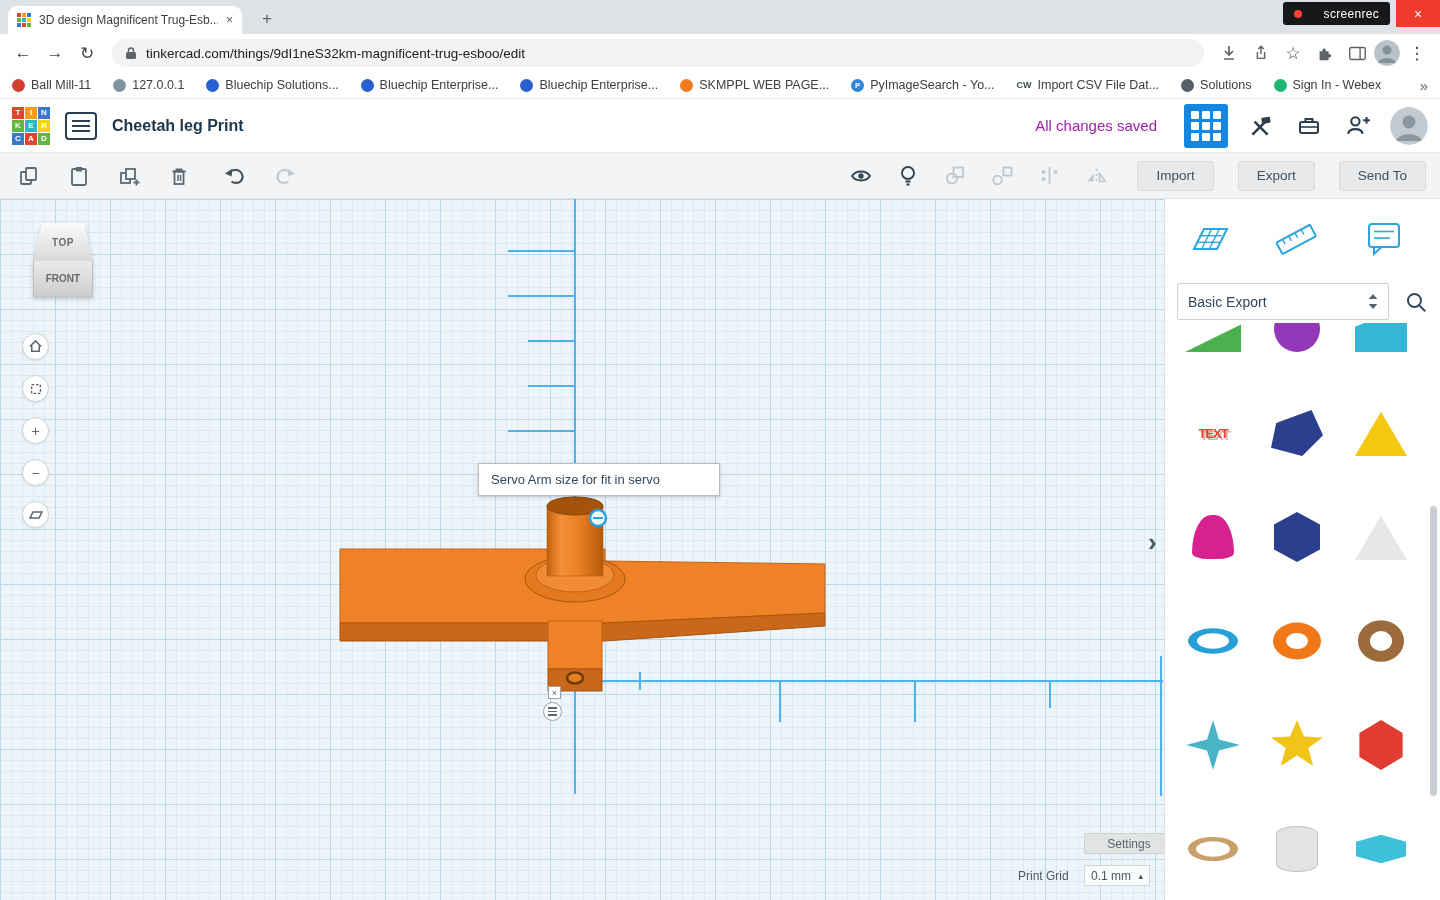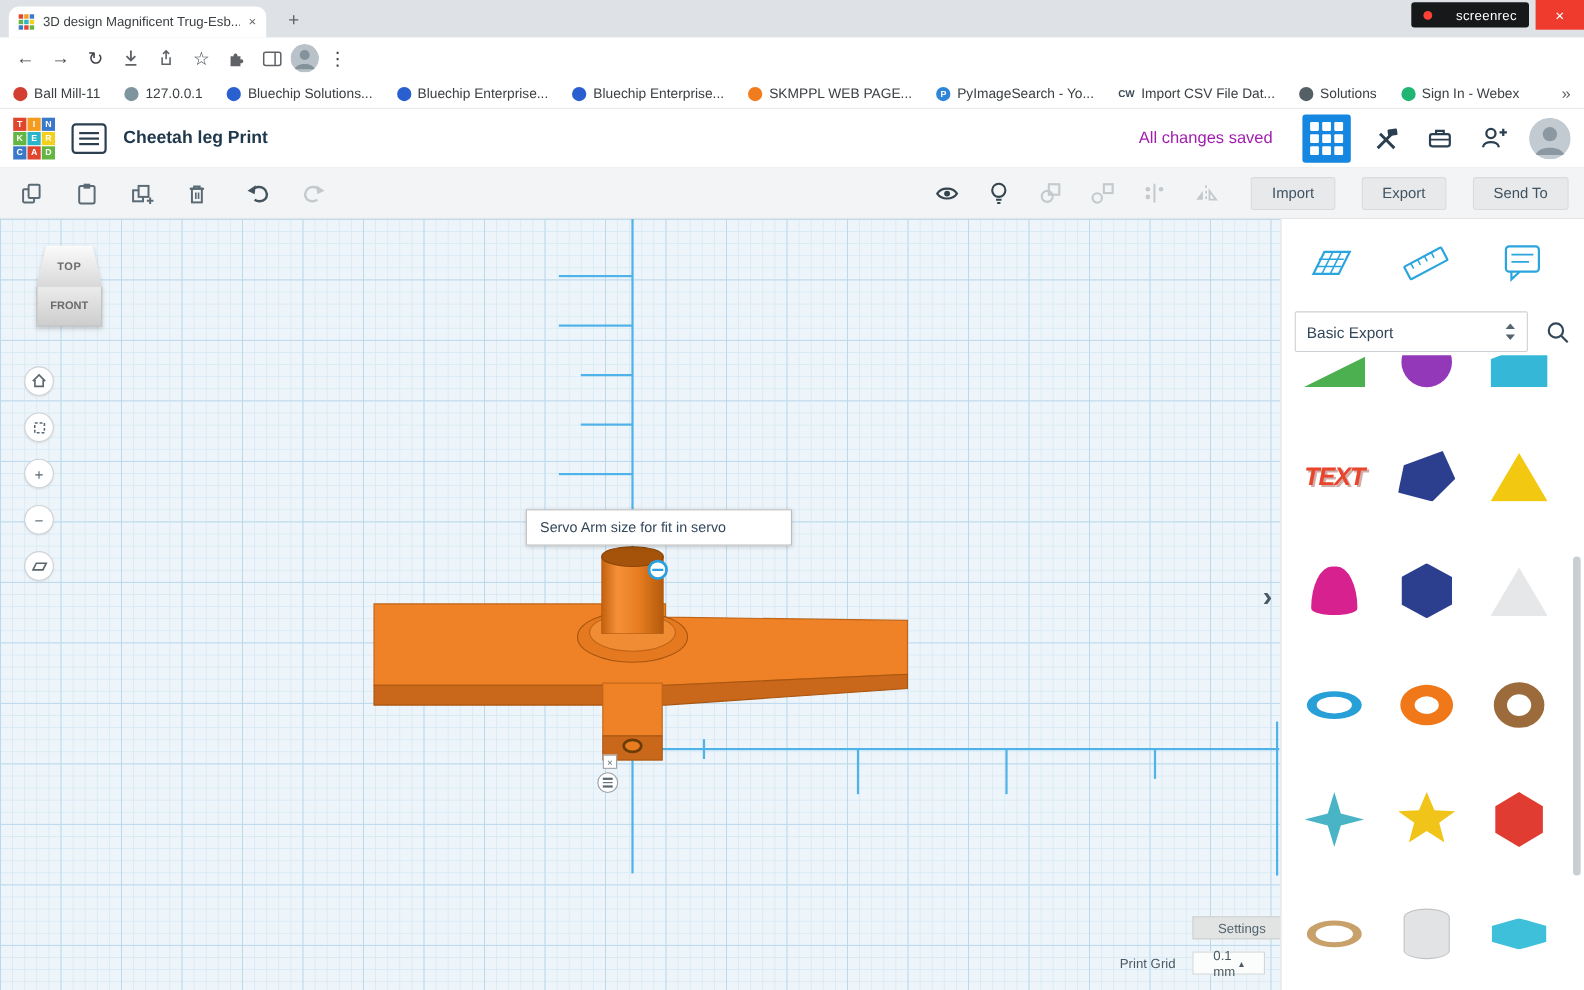--- a/index.html
+++ b/index.html
@@ -69,39 +69,39 @@
   .ruler{position:absolute;background:#4fb2e8}
 
   .tooltip{position:absolute;left:478px;top:264px;width:242px;height:33px;background:#fff;border:1px solid #bdbdbd;box-shadow:0 1px 4px rgba(0,0,0,.18);display:flex;align-items:center;padding:0 12px;font-size:13px;color:#33475b}
 
   .h-close{position:absolute;left:548px;top:487px;width:13px;height:13px;background:#fff;border:1px solid #9aa2a8;display:flex;align-items:center;justify-content:center;font-size:9px;color:#5b6770}
   .h-menu{position:absolute;left:543px;top:503px;width:19px;height:19px;background:#fff;border:1px solid #9aa2a8;border-radius:50%;display:flex;flex-direction:column;align-items:center;justify-content:center;gap:2px}
   .h-menu div{width:9px;height:1.5px;background:#5b6770}
 
   .settings-btn{position:absolute;left:1084px;top:634px;width:90px;height:21px;background:#e2e4e4;border:1px solid #cdd1d3;font-size:12px;color:#55656f;display:flex;align-items:center;justify-content:center}
   .snap-label{position:absolute;left:1018px;top:670px;font-size:12px;color:#4a5a64}
-  .snap-select{position:absolute;left:1084px;top:666px;width:66px;height:21px;background:#fbfcfc;border:1px solid #d3d7d9;display:flex;align-items:center;justify-content:space-between;padding:0 18px;font-size:12px;color:#4a5a64}
+  .snap-select{position:absolute;left:1084px;top:666px;width:66px;height:21px;background:#fbfcfc;border:1px solid #d3d7d9;display:flex;align-items:center;justify-content:space-between;padding:0 6px;font-size:12px;color:#4a5a64}
   .collapse{position:absolute;left:1148px;top:328px;font-size:26px;font-weight:bold;color:#4a5a64}
 
   
   .panel{position:relative;width:276px;height:702px;background:#fff;border-left:1px solid #dadedf}
   .panel-tools{position:absolute;left:0;right:12px;top:10px;height:60px;display:flex;justify-content:space-around;align-items:center}
   .ptool{width:56px;height:52px;display:flex;align-items:center;justify-content:center}
   .cat-select{position:absolute;left:12px;top:84px;width:212px;height:37px;background:#fff;border:1px solid #ccd1d5;border-radius:2px;display:flex;align-items:center;justify-content:space-between;padding:0 10px;font-size:14px;color:#33475b}
   .search-btn{position:absolute;left:234px;top:86px;width:34px;height:34px;display:flex;align-items:center;justify-content:center}
   .shape-viewport{position:absolute;left:0;right:12px;top:124px;bottom:0;overflow:hidden}
   .shape-grid{display:grid;grid-template-columns:repeat(3,84px);grid-auto-rows:104px;align-items:start;justify-items:center;padding-left:6px;margin-top:-26px}
   .shape-cell{height:64px;width:84px;display:flex;align-items:center;justify-content:center}
   .panel-scroll{position:absolute;right:3px;top:307px;width:7px;height:290px;background:#c9ced3;border-radius:4px}
 
   .shape{width:52px;height:46px;background-image:linear-gradient(140deg,rgba(255,255,255,.38),rgba(255,255,255,0) 42%,rgba(0,0,0,.20))}
   .shape-wedge{width:56px;clip-path:polygon(0 100%,100% 40%,100% 100%)}
   .shape-circle{width:46px;height:46px;border-radius:50%}
   .shape-slant{clip-path:polygon(100% 0,100% 100%,0 100%,0 45%)}
-  .shape-text{background:none!important;display:flex;align-items:center;justify-content:center;font-style:italic;font-weight:bold;font-size:23px;letter-spacing:-1px;text-shadow:2px 2px 0 rgba(120,20,10,.35)}
+  .shape-text{background:none!important;display:flex;align-items:center;justify-content:center;font-weight:bold;font-size:13px;letter-spacing:-1px;text-shadow:2px 2px 0 rgba(120,20,10,.35)}
   .shape-poly{clip-path:polygon(10% 28%,78% 0,100% 55%,60% 100%,0 82%)}
   .shape-triangle{clip-path:polygon(50% 4%,100% 100%,0 100%)}
   .shape-dome{width:42px;height:44px;border-radius:50% 50% 44% 44% / 95% 95% 16% 16%}
   .shape-hexprism{width:46px;height:50px;clip-path:polygon(50% 0,100% 25%,100% 75%,50% 100%,0 75%,0 25%)}
   .shape-torus-flat{width:50px;height:46px;border:9px solid;border-radius:50%;background:none!important;transform:scaleY(.55)}
   .shape-torus{width:48px;height:46px;border:13px solid;border-radius:50%;background:none!important;transform:scaleY(.8)}
   .shape-tube{width:46px;height:46px;border:12px solid;border-radius:50%;background:none!important;transform:scaleY(.9)}
   .shape-star4{width:54px;height:50px;clip-path:polygon(50% 0,61% 39%,100% 50%,61% 61%,50% 100%,39% 61%,0 50%,39% 39%)}
   .shape-star5{width:54px;height:50px;clip-path:polygon(50% 0,63% 33%,98% 35%,71% 56%,80% 92%,50% 71%,20% 92%,29% 56%,2% 35%,37% 33%)}
   .shape-ico{width:46px;height:50px;clip-path:polygon(50% 0,97% 26%,97% 74%,50% 100%,3% 74%,3% 26%)}
@@ -133,20 +133,27 @@
     <span class="rec-dot"></span>
     <span>screenrec</span>
   </div>
   <div class="rec-close">×</div>
 </div>
 
 <div class="navbar">
   <div class="nav-ico">←</div>
   <div class="nav-ico">→</div>
   <div class="nav-ico">↻</div>
+  <div class="omnibox">
+    <svg width="12" height="14" viewBox="0 0 12 14">
+        <rect x="1" y="6" width="10" height="7" rx="1.5" fill="#5f6368"></rect>
+        <path d="M3.5 6 V4.5 a2.5 2.5 0 0 1 5 0 V6" fill="none" stroke="#5f6368" stroke-width="1.5"></path>
+      </svg>
+    <span class="url">tinkercad.com/things/9dI1neS32km-magnificent-trug-esboo/edit</span>
+  </div>
   <div class="nav-ico">
     <svg width="18" height="18" viewBox="0 0 18 18">
         <path d="M9 2 v8 M5 7 l4 4 4-4 M4 15 h10" fill="none" stroke="#5f6368" stroke-width="1.7"></path>
       </svg>
   </div>
   <div class="nav-ico">
     <svg width="18" height="18" viewBox="0 0 20 20">
         <path d="M6 9 V16 H14 V9 M10 2.8 V11 M7 5.5 L10 2.5 L13 5.5" fill="none" stroke="#5f6368" stroke-width="1.6"></path>
       </svg>
   </div>

